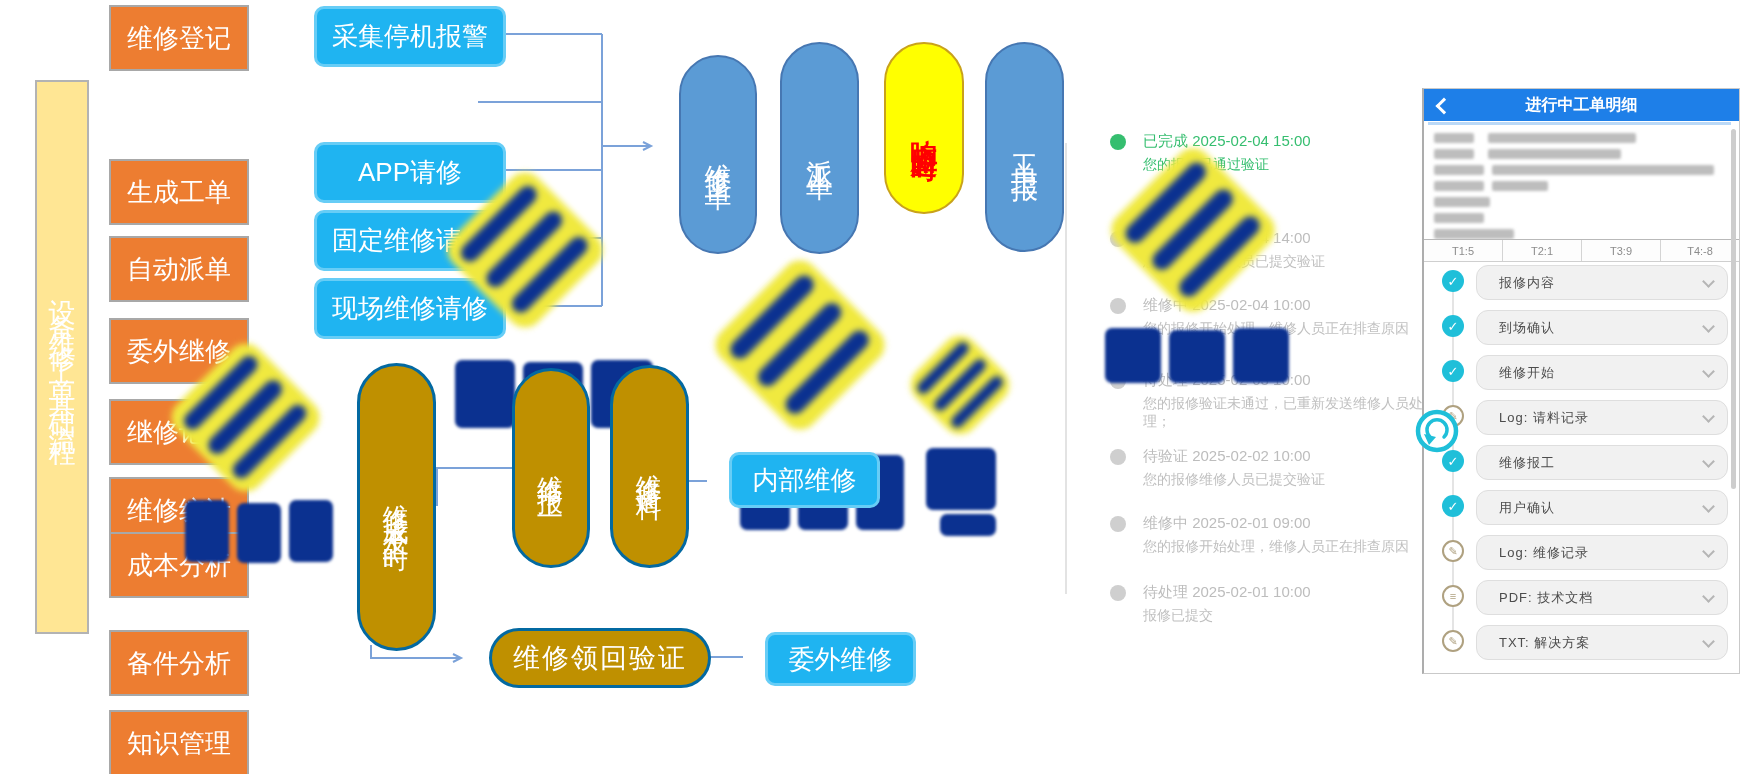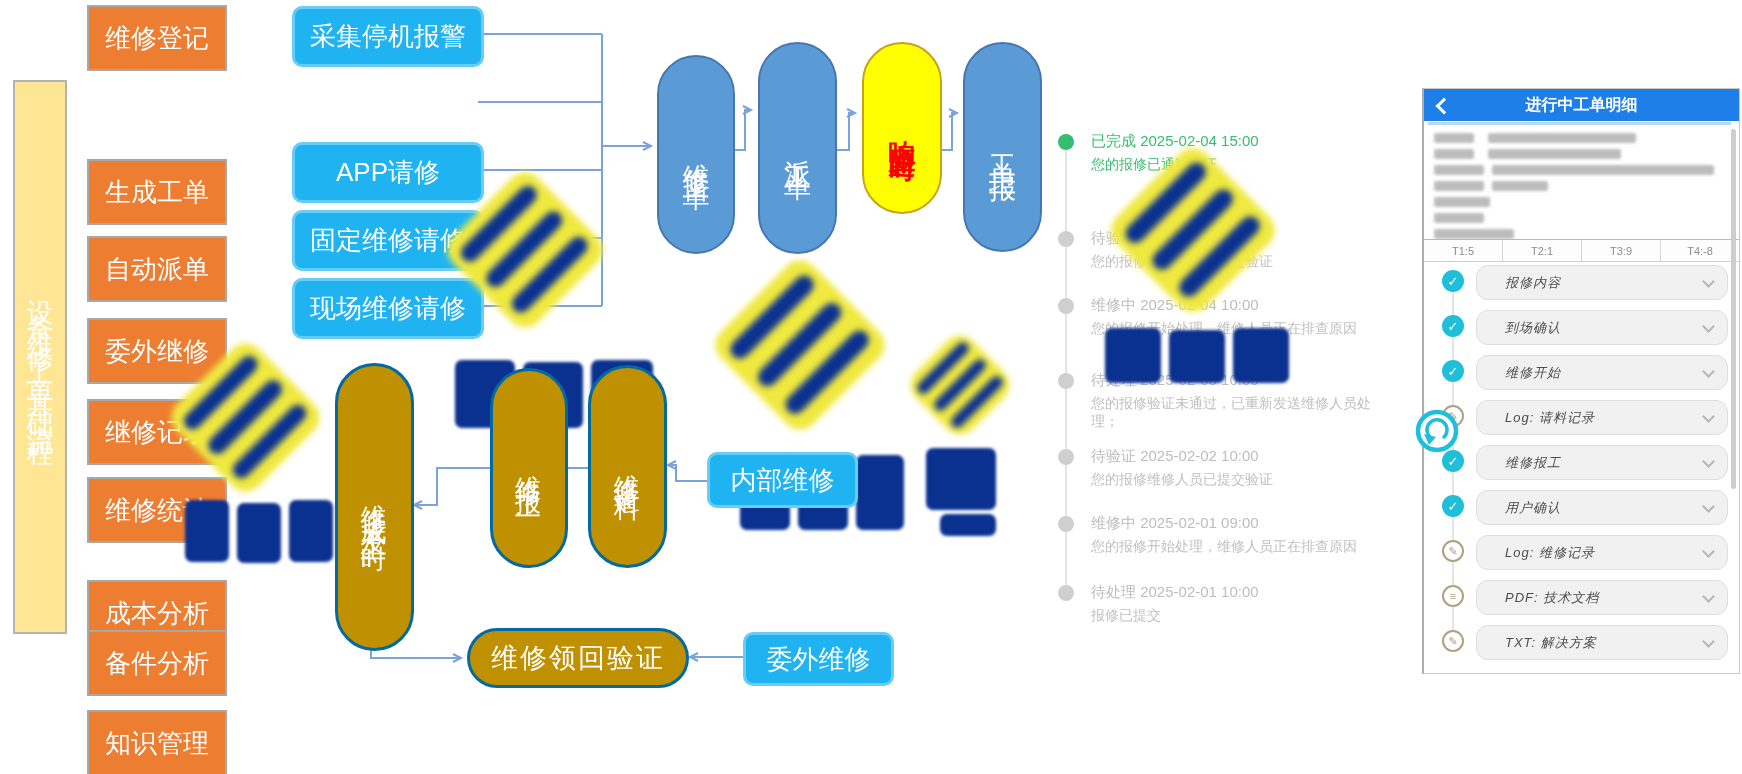--- a/index.html
+++ b/index.html
@@ -2,21 +2,21 @@
 <html><head>
 <meta charset="utf-8">
 <style>
   html,body{margin:0;padding:0;background:#fff;}
   .canvas{position:relative;width:1742px;height:774px;background:#fff;overflow:hidden;
           font-family:"Liberation Sans","DejaVu Sans",sans-serif;}
 
   
   .abs{position:absolute;}
   .vtext{writing-mode:vertical-rl;text-orientation:upright;}
-  .flexc{display:flex;align-items:center;justify-content:center;}
+  .flexc{display:flex;align-items:center;justify-content:center;margin-left:22px;}
 
   
   .side-bar{left:13px;top:80px;width:50px;height:550px;background:#FFE694;border:2px solid #B3B3B3;
             color:#fff;font-size:27px;letter-spacing:16px;z-index:2;}
   .obox{left:87px;width:136px;height:62px;background:#ED7D31;border:2px solid #A8A8A8;
         color:#fff;font-size:26px;z-index:2;}
 
   
   .sbox{left:292px;width:186px;height:55px;background:#1FB4F1;border:3px solid #67CDF6;border-radius:10px;
         color:#fff;font-size:26px;z-index:2;}
@@ -29,21 +29,21 @@
   .oval-gold{background:#BF9000;border:3px solid #0369a1;font-size:26px;letter-spacing:7px;}
 
   
   .wm{z-index:3;pointer-events:none;}
   .wm-logo{filter:blur(3px);transform:rotate(-45deg);background:#F0E93F;border-radius:18px;}
   .wm-logo .stripe{position:absolute;left:8%;width:84%;height:15%;background:#0B3190;border-radius:999px;}
   .wm-blob{background:#0B3190;border-radius:7px;filter:blur(1.5px);}
 
   
   .tl-line{left:1065px;top:143px;width:2px;height:451px;background:#E3E3E3;z-index:2;}
-  .tl-entry{position:absolute;left:1058px;width:340px;z-index:2;}
+  .tl-entry{position:absolute;left:1110px;width:340px;z-index:2;}
   .tl-dot{position:absolute;left:0;top:2px;width:16px;height:16px;border-radius:50%;background:#CFCFCF;}
   .tl-entry.done .tl-dot{background:#35BE6F;}
   .tl-title{margin-left:33px;font-size:15px;color:#BDBDBD;}
   .tl-desc{margin-left:33px;margin-top:5px;font-size:14px;color:#C0C0C0;}
   .tl-entry.done .tl-title,.tl-entry.done .tl-desc{color:#35BE6F;}
 
   
   .phone{left:1422px;top:88px;width:315px;height:584px;background:#fff;border:1px solid #C9C9C9;
          border-left:2px solid #ADADAD;z-index:5;}
   .ph-head{position:absolute;left:0;top:0;width:100%;height:32px;background:#1E7FE8;display:flex;
@@ -52,21 +52,21 @@
   .ph-back{position:absolute;left:14px;top:11px;width:9px;height:9px;border-left:3px solid #fff;
            border-bottom:3px solid #fff;transform:rotate(45deg);}
   .blur-bar{position:absolute;height:10px;background:#BDBDBD;border-radius:2px;filter:blur(1.5px);}
   .ph-tabs{position:absolute;left:0px;top:150px;width:100%;height:21px;display:flex;border-top:1px solid #B9B9B9;
            border-bottom:1px solid #CFCFCF;background:#FDFDFD;}
   .ph-tab{flex:1;border-right:1px solid #D4D4D4;font-size:11px;color:#8C8C8C;display:flex;align-items:center;justify-content:center;}
   .ph-tab:last-child{border-right:none;}
   .step-line{position:absolute;left:28px;top:182px;width:2px;height:378px;background:#E4E4E4;}
   .pill{position:absolute;left:52px;width:250px;height:33px;background:#F1F1F1;border:1px solid #DEDEDE;
         border-radius:12px;display:flex;align-items:center;}
-  .pill .lbl{margin-left:28px;font-size:13px;color:#4C4C4C;letter-spacing:1px;font-style:italic;}
+  .pill .lbl{margin-left:22px;font-size:13px;color:#4C4C4C;letter-spacing:1px;}
   .chev-down{position:absolute;right:14px;top:11px;width:7px;height:7px;border-right:2px solid #B5B5B5;
              border-bottom:2px solid #B5B5B5;transform:rotate(45deg);}
   .stp-ic{position:absolute;left:18px;width:22px;height:22px;border-radius:50%;display:flex;align-items:center;justify-content:center;}
   .ic-check{background:#1FBFD9;color:#fff;font-size:13px;font-weight:bold;}
   .ic-pencil,.ic-doc{background:#fff;border:2px solid #AFA180;color:#AFA180;font-size:11px;box-sizing:border-box;}
   .scrollbar{position:absolute;left:307px;top:40px;width:5px;height:360px;background:#CDCDCD;border-radius:3px;}
   .undo-fab{left:1415px;top:409px;width:44px;height:44px;z-index:6;}
 </style>
 </head>
 <body>
@@ -98,21 +98,21 @@
   </svg>
 
   <div class="abs side-bar flexc vtext">设备维修工单基础流程</div>
 
   <div class="abs obox flexc" style="top:5px">维修登记</div>
   <div class="abs obox flexc" style="top:159px">生成工单</div>
   <div class="abs obox flexc" style="top:236px">自动派单</div>
   <div class="abs obox flexc" style="top:318px">委外继修</div>
   <div class="abs obox flexc" style="top:399px">继修记录</div>
   <div class="abs obox flexc" style="top:477px">维修统计</div>
-  <div class="abs obox flexc" style="top:580px">成本分析</div>
+  <div class="abs obox flexc" style="top:532px">成本分析</div>
   <div class="abs obox flexc" style="top:630px">备件分析</div>
   <div class="abs obox flexc" style="top:710px">知识管理</div>
 
   <div class="abs sbox flexc" style="top:6px">采集停机报警</div>
   <div class="abs sbox flexc" style="top:142px">APP请修</div>
   <div class="abs sbox flexc" style="top:210px">固定维修请修</div>
   <div class="abs sbox flexc" style="top:278px">现场维修请修</div>
 
   <div class="abs oval oval-blue flexc vtext" style="left:657px;top:55px;width:74px;height:195px;">维修工单</div>
   <div class="abs oval oval-blue flexc vtext" style="left:758px;top:42px;width:75px;height:208px;">派工单</div>

